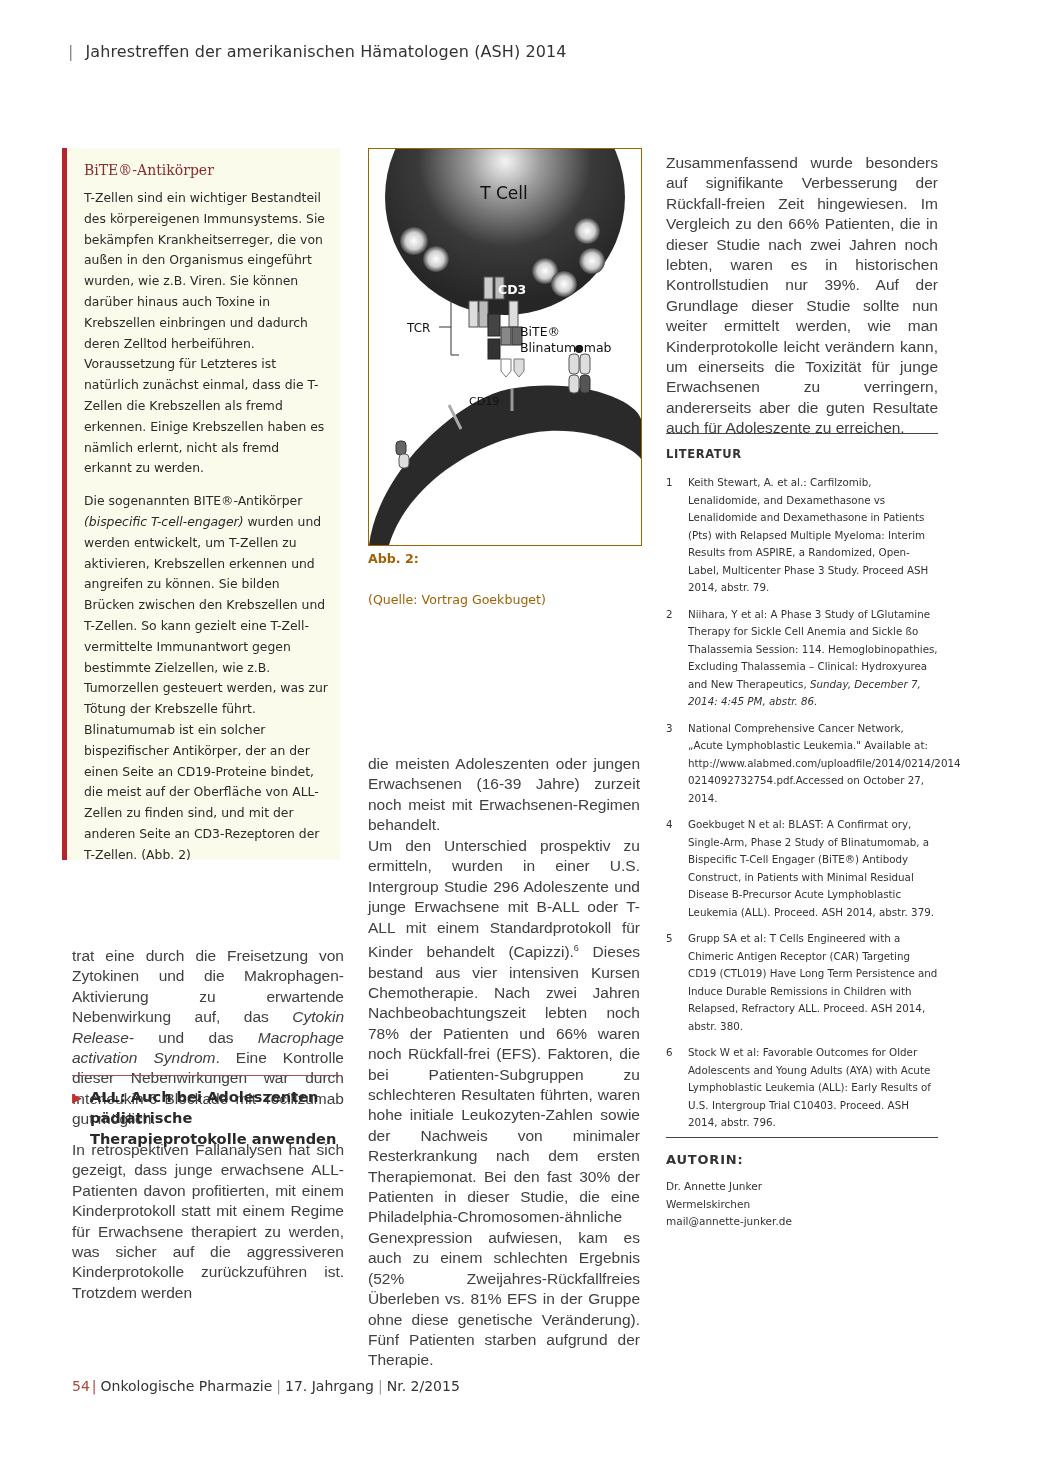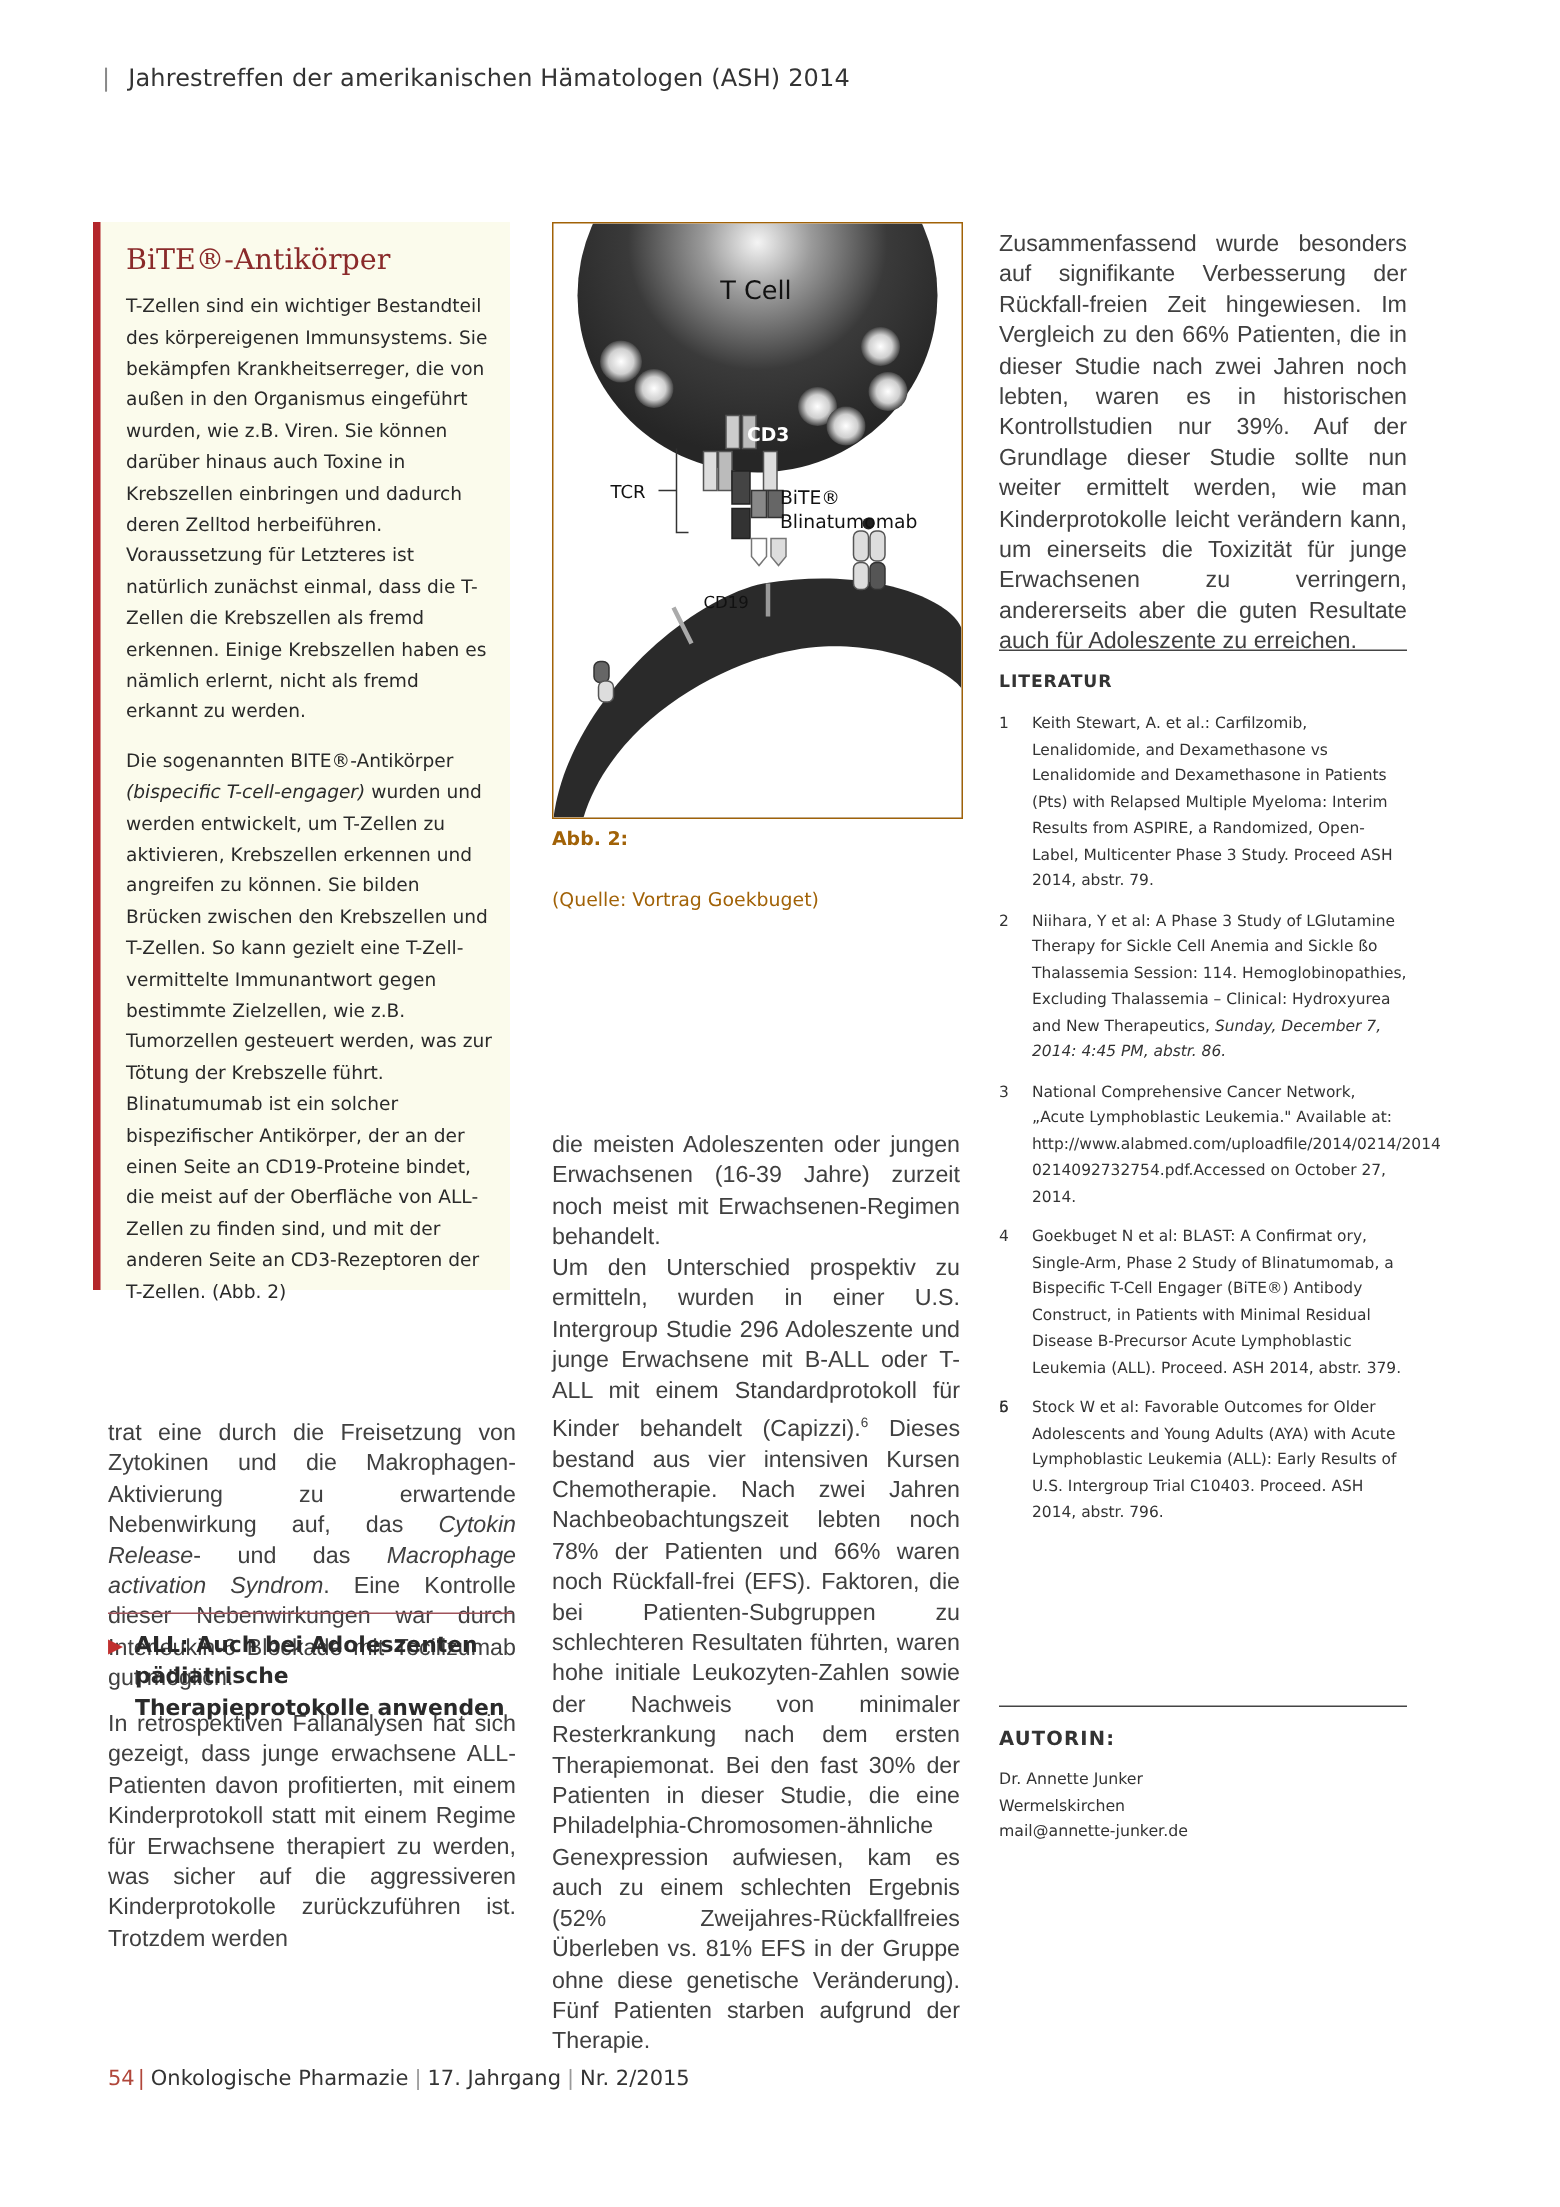--- a/index.html
+++ b/index.html
@@ -1,21 +1,21 @@
 <!DOCTYPE html>
 <html><head>
 <meta charset="utf-8">
 <style>
   html,body{margin:0;padding:0;background:#fff;}
   body{width:1040px;height:1471px;position:relative;overflow:hidden;color:#2a2a2a;}
   #running-head{position:absolute;left:68px;top:42px;font-family:"DejaVu Sans",sans-serif;font-size:16px;color:#333;letter-spacing:0.1px;}
   #running-head .bar{color:#888;margin-right:12px;}
   
   #box{position:absolute;left:62px;top:148px;width:278px;height:712px;background:#fbfbec;border-left:5px solid #b3262b;box-sizing:border-box;padding:14px 10px 0 17px;}
-  #box h2{margin:0 0 10px 0;font-family:"DejaVu Serif",serif;font-weight:normal;font-size:19px;color:#8a2a2a;}
+  #box h2{margin:0 0 10px 0;font-family:"DejaVu Serif",serif;font-weight:normal;font-size:14px;color:#8a2a2a;}
   #box p{margin:0 0 12px 0;font-family:"DejaVu Sans",sans-serif;font-size:12.4px;line-height:20.8px;color:#2a2a2a;}
   
   .col{position:absolute;font-family:Liberation Sans, sans-serif;font-size:15.5px;line-height:20.4px;text-align:justify;color:#404040;}
   .col p{margin:0;hyphens:auto;}
   #col1-cont{left:72px;top:900px;width:272px;margin-top:46px;}
   #divider1{position:absolute;left:72px;top:1075px;width:270px;border-top:1.5px solid #a0525a;}
   #section-head{position:absolute;left:72px;top:1086px;width:280px;font-family:"DejaVu Sans",sans-serif;font-weight:bold;font-size:14.6px;line-height:21px;color:#2a2a2a;}
   #section-head .tri{color:#c0302f;font-size:13px;position:absolute;left:0;top:1px;}
   #section-head .txt{display:block;padding-left:18px;}
   #col1-body{left:72px;top:1140px;width:272px;}
@@ -144,21 +144,21 @@
   <p>Zusammenfassend wurde besonders auf signifikante Verbesserung der Rückfall-freien Zeit hingewiesen. Im Vergleich zu den 66% Patienten, die in dieser Studie nach zwei Jahren noch lebten, waren es in historischen Kontrollstudien nur 39%. Auf der Grundlage dieser Studie sollte nun weiter ermittelt werden, wie man Kinderprotokolle leicht verändern kann, um einerseits die Toxizität für junge Erwachsenen zu verringern, andererseits aber die guten Resultate auch für Adoleszente zu erreichen.</p>
 </div>
 
 <div id="divider2"></div>
 <div id="lit-title">LITERATUR</div>
 <ul id="lit-list">
   <li><span class="num">1</span><span>Keith Stewart, A. et al.: Carfilzomib, Lenalidomide, and Dexamethasone vs Lenalidomide and Dexamethasone in Patients (Pts) with Relapsed Multiple Myeloma: Interim Results from ASPIRE, a Randomized, Open-Label, Multicenter Phase 3 Study. Proceed ASH 2014, abstr. 79.</span><i></i></li>
   <li><span class="num">2</span><span>Niihara, Y et al:  A Phase 3 Study of LGlutamine Therapy for Sickle Cell Anemia and Sickle ßo Thalassemia Session: 114. Hemoglobinopathies, Excluding Thalassemia – Clinical: Hydroxyurea and New Therapeutics, </span><i>Sunday, December 7, 2014: 4:45 PM, abstr. 86.</i></li>
   <li><span class="num">3</span><span>National Comprehensive Cancer Network, „Acute Lymphoblastic Leukemia." Available at: http://www.alabmed.com/uploadfile/2014/0214/2014 0214092732754.pdf.Accessed on October 27, 2014.</span><i></i></li>
   <li><span class="num">4</span><span>Goekbuget N et al: BLAST: A Confirmat ory, Single-Arm, Phase 2 Study of Blinatumomab, a Bispecific T-Cell Engager (BiTE®) Antibody Construct, in Patients with Minimal Residual Disease B-Precursor Acute Lymphoblastic Leukemia (ALL). Proceed. ASH 2014, abstr. 379.</span><i></i></li>
-  <li><span class="num">5</span><i></i></li>
+  <li><span class="num">5</span><span>Grupp SA et al: T Cells Engineered with a Chimeric Antigen Receptor (CAR) Targeting CD19 (CTL019) Have Long Term Persistence and Induce Durable Remissions in Children with Relapsed, Refractory ALL. Proceed. ASH 2014, abstr. 380.</span><i></i></li>
   <li><span class="num">6</span><span>Stock W et al: Favorable Outcomes for Older Adolescents and Young Adults (AYA) with Acute Lymphoblastic Leukemia (ALL): Early Results of U.S. Intergroup Trial C10403. Proceed. ASH 2014, abstr. 796.</span><i></i></li>
 </ul>
 
 <div id="divider3"></div>
 <div id="author-title">AUTORIN:</div>
 <div id="author-lines">
   <div>Dr. Annette Junker</div>
   <div>Wermelskirchen</div>
   <div>mail@annette-junker.de</div>
 </div>

